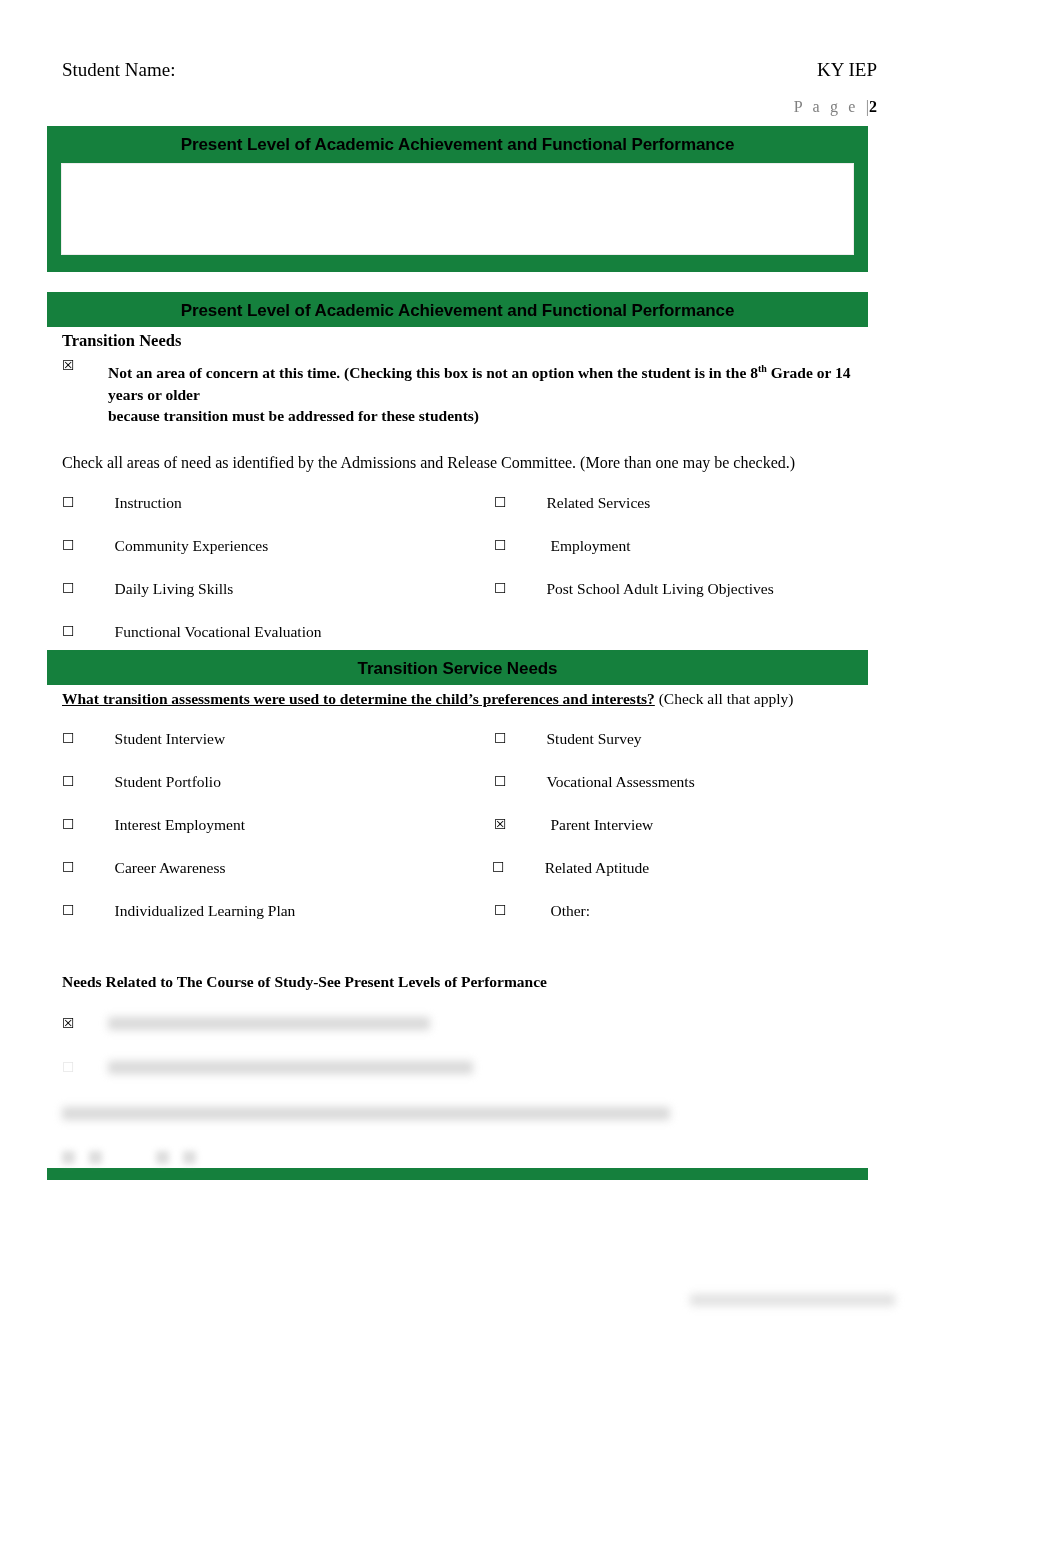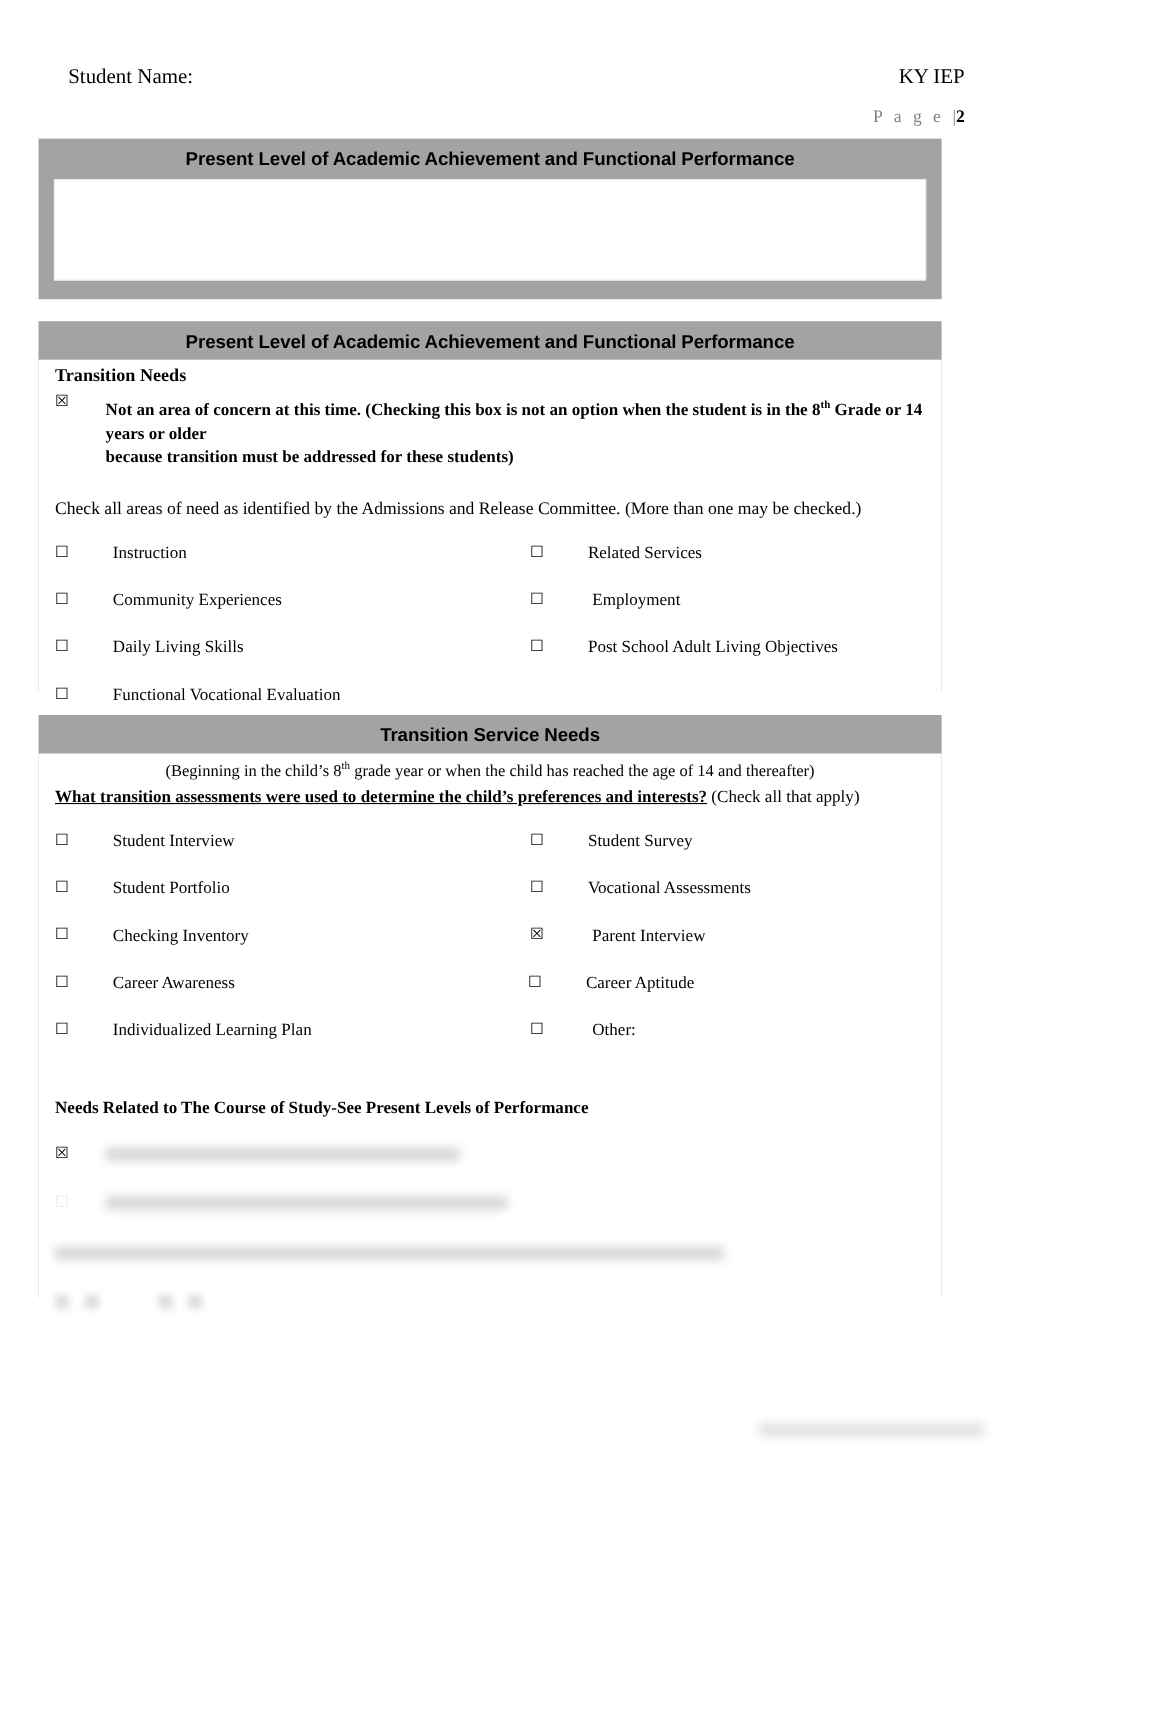--- a/index.html
+++ b/index.html
@@ -46,23 +46,23 @@
   .page-bar { color: #808080; }
   .page-num {
     color: #000000;
     font-weight: bold;
     letter-spacing: 0;
   }
 
   
   .panel {
     position: absolute;
-    left: 35px;
+    left: 47px;
     width: 821px;
-    background: #a3a3a3;
+    background: #15803d;
     box-sizing: border-box;
   }
 
   
   #panel-1 { top: 126px; height: 146px; }
   #panel-1 .p1-title {
     text-align: center;
     font-family: "Liberation Sans", "DejaVu Sans", sans-serif;
     font-weight: bold;
     font-size: 17px;
@@ -307,21 +307,20 @@
       </div>
     </div>
 
   </div>
 </div>
 
 <div class="panel" id="panel-3">
   <div class="section-title">Transition Service Needs</div>
   <div class="body-area">
 
-    <div class="sub-note"><span>(Beginning in the child’s 8</span><sup>th</sup><span> grade year or when the child has reached the age of 14 and thereafter)</span></div>
 
     <div class="q-line"><b>What transition assessments were used to determine the child’s preferences and interests?</b><span> (Check all that apply)</span></div>
 
     <div class="cb-grid">
       <div class="cb-line">
         <div class="cb-cell col1">
           <span class="cb">☐</span>
             <span class="gap-40"></span>
             <span class="cb-label">Student Interview</span>
         </div>
@@ -340,38 +339,38 @@
         <div class="cb-cell col2">
           <span class="cb">☐</span>
             <span class="gap-40"></span>
             <span class="cb-label">Vocational Assessments</span>
         </div>
       </div>
       <div class="cb-line">
         <div class="cb-cell col1">
           <span class="cb">☐</span>
             <span class="gap-40"></span>
-            <span class="cb-label">Checking Inventory</span>
+            <span class="cb-label">Interest Employment</span>
         </div>
         <div class="cb-cell col2">
           <span class="cb">☒</span>
             <span class="gap-44"></span>
             <span class="cb-label">Parent Interview</span>
         </div>
       </div>
       <div class="cb-line">
         <div class="cb-cell col1">
           <span class="cb">☐</span>
             <span class="gap-40"></span>
             <span class="cb-label">Career Awareness</span>
         </div>
         <div class="cb-cell col2" style="margin-left:-4px;">
           <span class="cb">☐</span>
             <span class="gap-40"></span>
-            <span class="cb-label">Career Aptitude</span>
+            <span class="cb-label">Related Aptitude</span>
         </div>
       </div>
       <div class="cb-line">
         <div class="cb-cell col1">
           <span class="cb">☐</span>
             <span class="gap-40"></span>
             <span class="cb-label">Individualized Learning Plan</span>
         </div>
         <div class="cb-cell col2">
           <span class="cb">☐</span>

